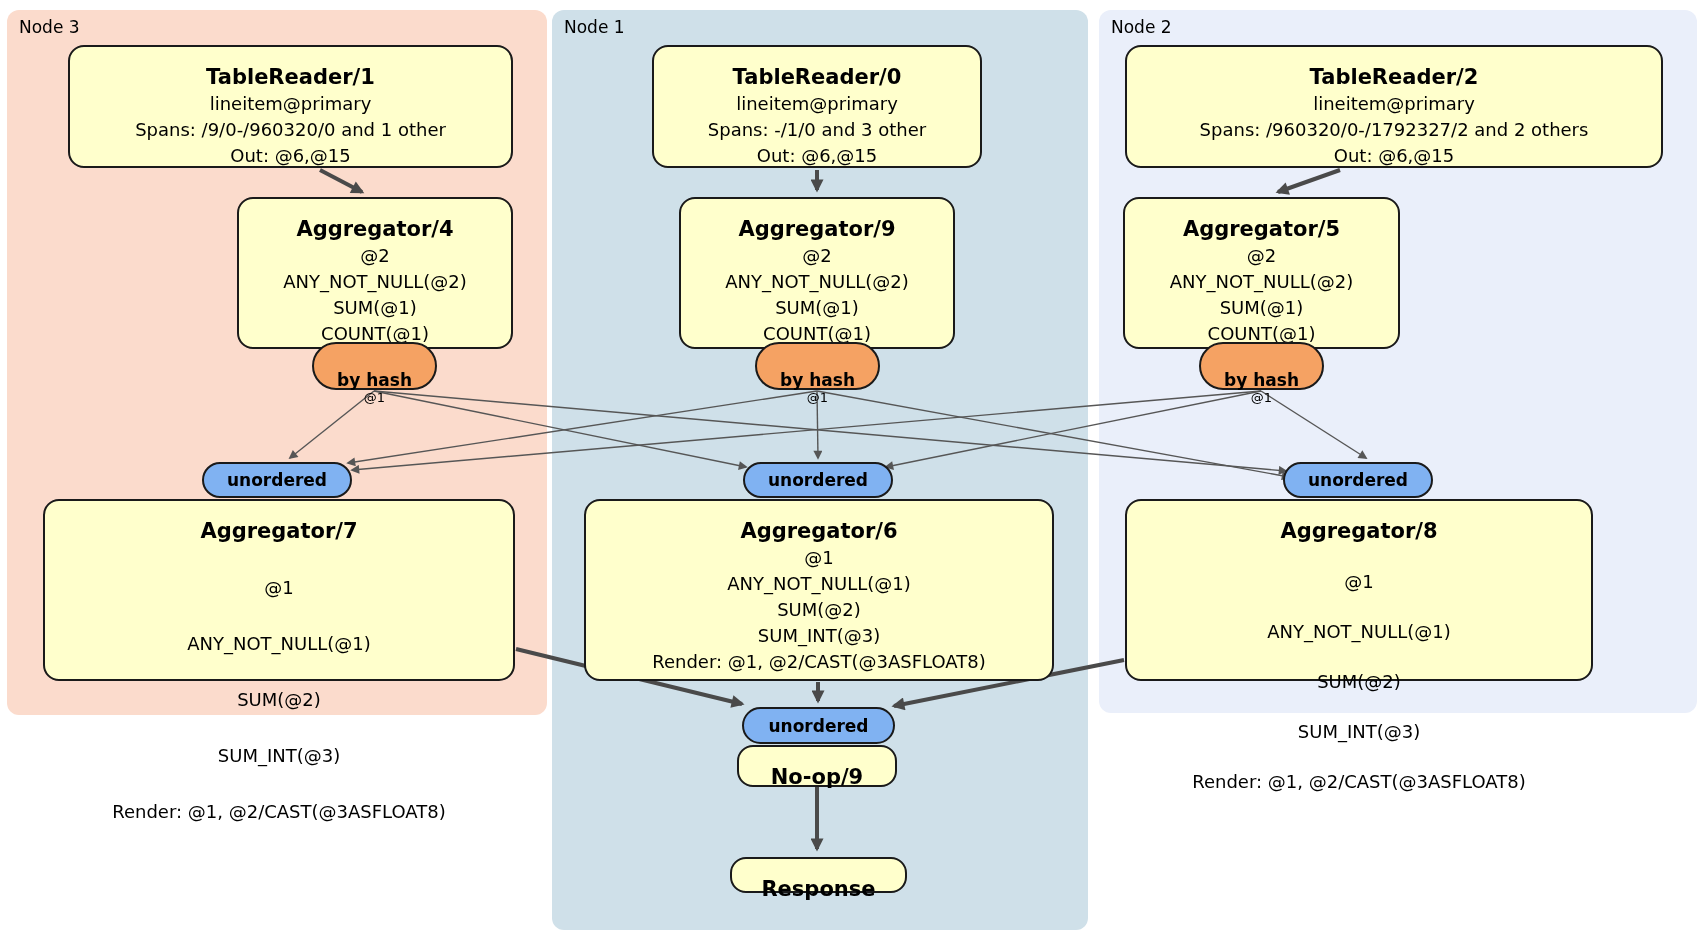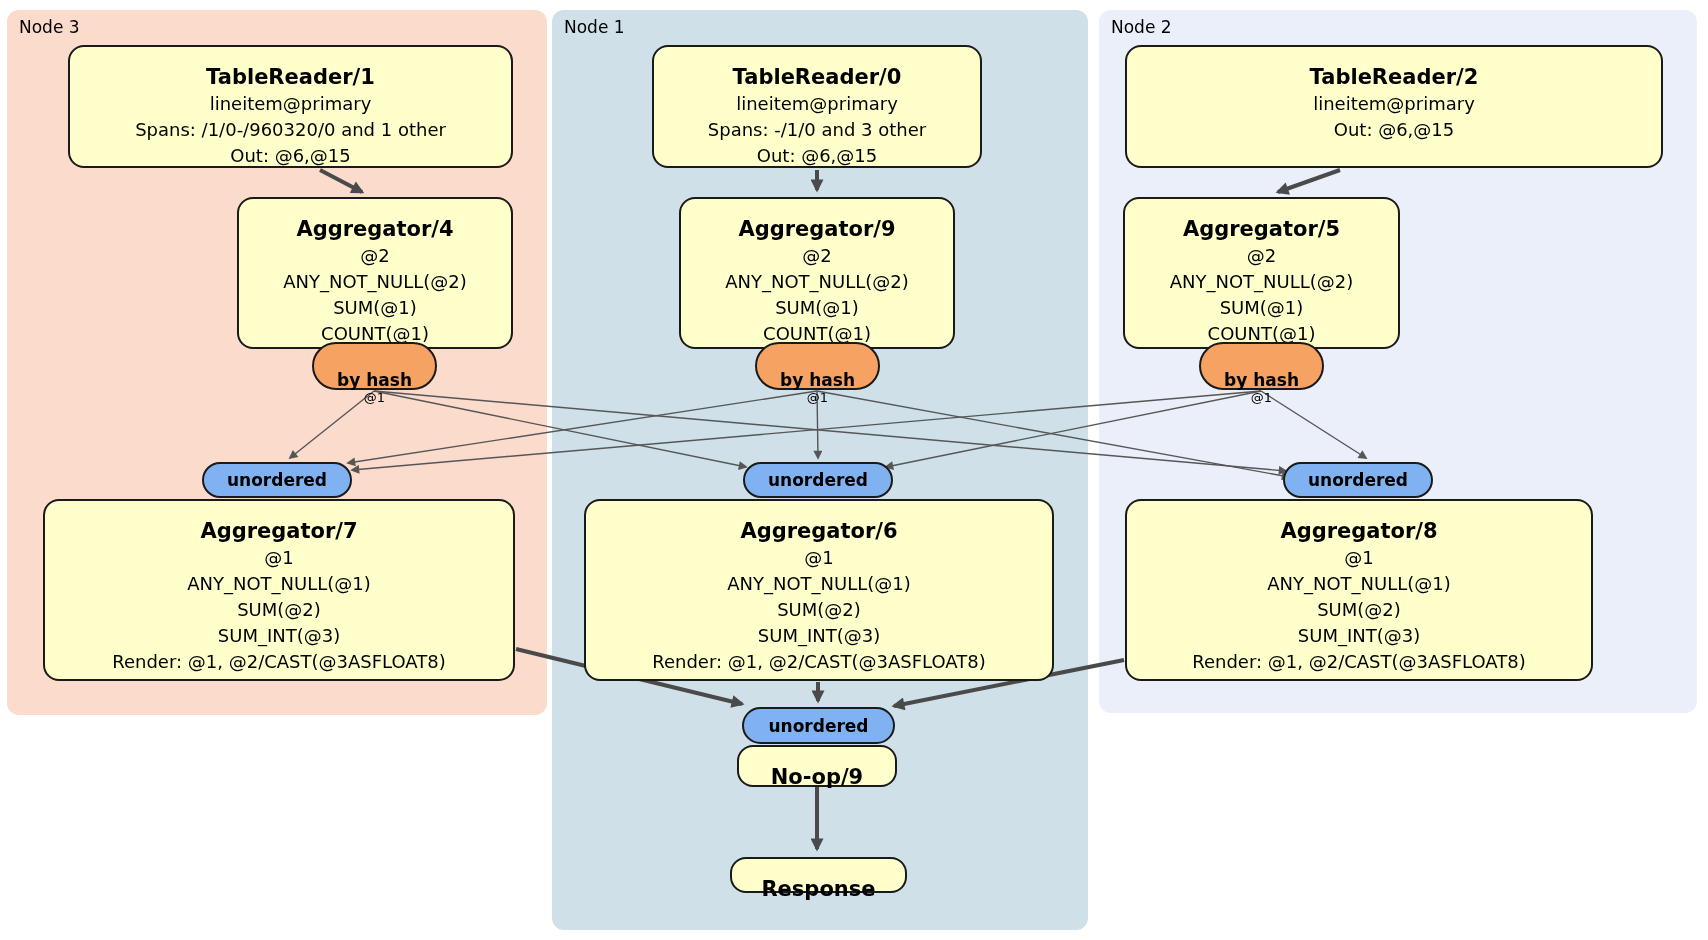--- a/index.html
+++ b/index.html
@@ -45,23 +45,23 @@
     padding: 16px 8px;
   }
   .nodebox .title { font-weight: bold; font-size: 21px; line-height: 28px; color:#000; white-space: nowrap; }
   .nodebox .line  { font-size: 18px; line-height: 26px; color:#000; white-space: nowrap; }
   #tr1  {left:68px;   top:45px;  width:445px; height:123px;}
   #tr0  {left:652px;  top:45px;  width:330px; height:123px;}
   #tr2  {left:1125px; top:45px;  width:538px; height:123px;}
   #agg4 {left:237px;  top:197px; width:276px; height:152px;}
   #agg3 {left:679px;  top:197px; width:276px; height:152px;}
   #agg5 {left:1123px; top:197px; width:277px; height:152px;}
-  #agg7 {left:43px;   top:499px; width:472px; height:182px;}
+  #agg7 {left:43px;   top:499px; width:472px; height:182px;gap:30px;}
   #agg6 {left:584px;  top:499px; width:470px; height:182px;}
-  #agg8 {left:1125px; top:499px; width:468px; height:182px;}
+  #agg8 {left:1125px; top:499px; width:468px; height:182px;gap:24px;}
   #noop     {left:737px; top:745px; width:160px; height:42px;}
   #response {left:730px; top:857px; width:177px; height:28px;}
   .oval {
     position: absolute;
     border: 2px solid #1a1a1a;
     border-radius: 26px;
     box-sizing: border-box;
     display: flex;
     flex-direction: column;
     align-items: center;
@@ -126,32 +126,33 @@
       <line x1="516" y1="649" x2="742" y2="704" marker-end="url(#arrow-thick)"></line>
       <line x1="818" y1="682" x2="818" y2="701" marker-end="url(#arrow-thick)"></line>
       <line x1="1124" y1="660" x2="894" y2="706" marker-end="url(#arrow-thick)"></line>
       <line x1="817" y1="787" x2="817" y2="849" marker-end="url(#arrow-thick)"></line>
     </g>
   </svg>
 
   <div class="nodebox" id="tr1">
     <div class="title">TableReader/1</div>
     <div class="line">lineitem@primary</div>
-    <div class="line">Spans: /1/0-/960320/0 and 1 other</div>
+    <div class="line">Spans: /9/0-/960320/0 and 1 other</div>
     <div class="line">Out: @6,@15</div>
   </div>
   <div class="nodebox" id="tr0">
     <div class="title">TableReader/0</div>
     <div class="line">lineitem@primary</div>
     <div class="line">Spans: -/1/0 and 3 other</div>
     <div class="line">Out: @6,@15</div>
   </div>
   <div class="nodebox" id="tr2">
     <div class="title">TableReader/2</div>
     <div class="line">lineitem@primary</div>
+    <div class="line">Spans: /960320/0-/1792327/2 and 2 others</div>
     <div class="line">Out: @6,@15</div>
   </div>
 
   <div class="nodebox" id="agg4">
     <div class="title">Aggregator/4</div>
     <div class="line">@2</div>
     <div class="line">ANY_NOT_NULL(@2)</div>
     <div class="line">SUM(@1)</div>
     <div class="line">COUNT(@1)</div>
   </div>

